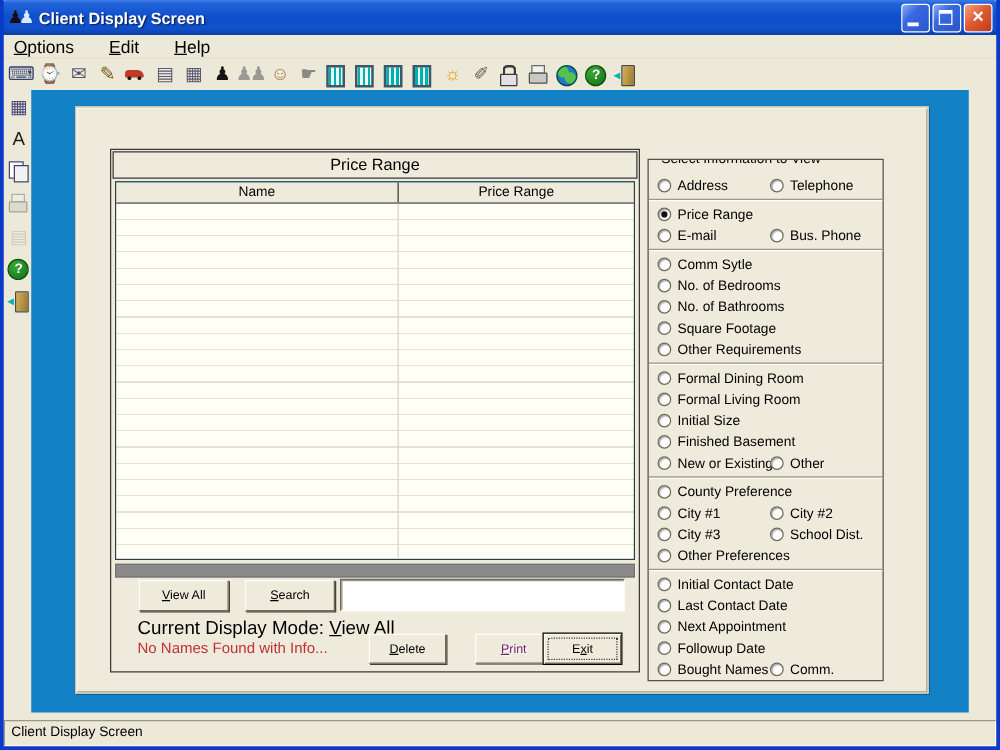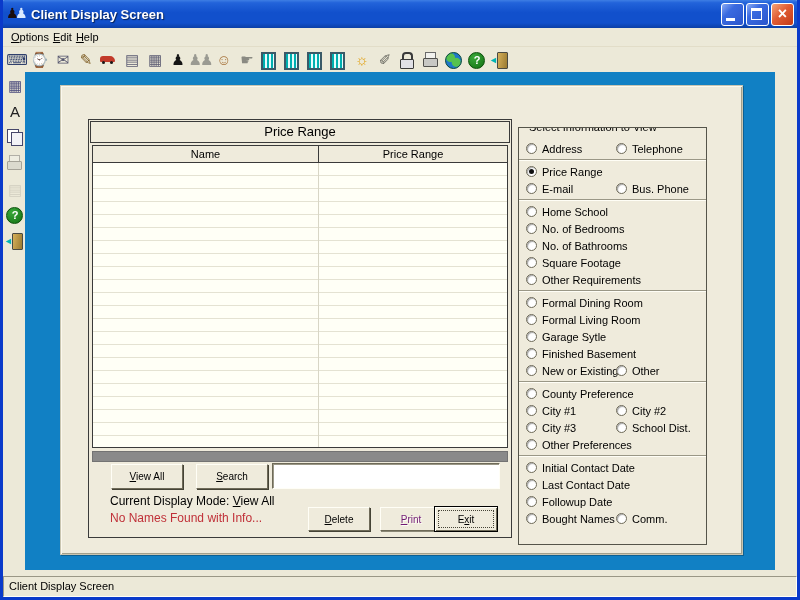--- a/index.html
+++ b/index.html
@@ -21,22 +21,22 @@
   .app-icon::after{content:"♟";position:absolute;left:9px;top:-1px;color:#d9e9ff;font-size:14px;line-height:18px;}
   .win-btns{margin-left:auto;margin-right:6px;display:flex;}
   .wbtn{width:21px;height:21px;border:1px solid #fff;border-radius:3px;margin-left:2px;position:relative;}
   .wbtn.min,.wbtn.max{background:linear-gradient(135deg,#8cacf4 0%,#3a6ae0 35%,#2a55cc 100%);}
   .wbtn.close{background:linear-gradient(135deg,#f4a478 0%,#e05c34 45%,#c23a18 100%);}
   .wbtn.min::after{content:"";position:absolute;left:4px;bottom:4px;width:9px;height:3px;background:#fff;}
   .wbtn.max::after{content:"";position:absolute;left:4px;top:4px;width:9px;height:8px;border:1px solid #fff;border-top-width:3px;}
   .wbtn.close::after{content:"×";position:absolute;inset:0;color:#fff;font-size:16px;font-weight:bold;line-height:19px;text-align:center;}
 
   .menubar{position:absolute;left:3px;top:28px;width:794px;height:19px;background:#ECE9D8;
-           display:flex;align-items:center;gap:4px;padding-left:8px;box-sizing:border-box;
-           font-size:11px;border-bottom:1px solid #e2ddc8;}
+           display:flex;align-items:center;gap:28px;padding-left:8px;box-sizing:border-box;
+           font-size:14px;border-bottom:1px solid #e2ddc8;}
   .menu-item{cursor:default;}
 
   .toolbar{position:absolute;left:3px;top:47px;width:794px;height:25px;background:#ECE9D8;
            display:flex;align-items:center;gap:3px;padding-left:3px;box-sizing:border-box;}
   .tbi,.sbi{width:20px;height:22px;display:flex;align-items:center;justify-content:center;
             position:relative;font-size:15px;}
   .gl{letter-spacing:-2px;line-height:1;}
   .disabled{opacity:.45;}
 
   
@@ -82,27 +82,27 @@
   .graybar{position:absolute;left:92px;top:451px;width:416px;height:11px;background:#8a8a8a;border:1px solid #737373;box-sizing:border-box;}
 
   .btn{position:absolute;background:#EFEBDC;border:1px solid;border-color:#fffef6 #6e6a58 #6e6a58 #fffef6;
        box-shadow:1px 1px 0 #454336;font-family:"Liberation Sans",sans-serif;font-size:10px;color:#000;
        text-align:center;padding:0;cursor:default;}
   .btn.default{border:1px solid #000;box-shadow:inset 1px 1px 0 #fffef6,inset -1px -1px 0 #6e6a58;}
   .btn.default::before{content:"";position:absolute;inset:3px;border:1px dotted #454336;}
   .btn.is-disabled{color:#701a75;text-shadow:1px 1px 0 #fffef6;box-shadow:1px 1px 0 #8a8776;}
   .btn-viewall{left:111px;top:464px;width:72px;height:25px;}
   .btn-search{left:196px;top:464px;width:72px;height:25px;}
-  .btn-delete{left:308px;top:507px;width:62px;height:24px;}
+  .btn-delete{left:295px;top:507px;width:62px;height:24px;}
   .btn-print{left:380px;top:507px;width:62px;height:24px;}
   .btn-exit{left:434px;top:506px;width:64px;height:26px;}
   .search-input{position:absolute;left:272px;top:463px;width:228px;height:26px;box-sizing:border-box;
        background:#fff;border:1px solid;border-color:#6e6a58 #fffef6 #fffef6 #6e6a58;
        box-shadow:inset 1px 1px 0 #9a9786;font-size:12px;padding:0 4px;outline:none;}
-  .mode-text{position:absolute;left:110px;top:494px;font-size:12px;color:#000;}
+  .mode-text{position:absolute;left:110px;top:494px;font-size:15px;color:#000;}
   .status-red{position:absolute;left:110px;top:511px;font-size:12px;color:#C03038;}
 
   
   .group{position:absolute;left:518px;top:127px;width:189px;height:418px;border:1px solid #55544a;
          box-sizing:border-box;padding-top:9px;overflow:hidden;}
   .group-title{position:absolute;left:7px;top:-8px;background:#EFEBDC;padding:0 3px;font-size:11px;line-height:14px;}
   .section{padding:3px 0 2px 0;}
   .section + .section{border-top:1px solid #9a9786;box-shadow:inset 0 1px 0 #fffef6;}
   .radio-row{height:17px;display:flex;align-items:center;padding-left:7px;font-size:11px;}
   .radio-item{display:flex;align-items:center;white-space:nowrap;}
@@ -261,21 +261,21 @@
           <span class="radio-item">
             <span class="radio"></span>
             <span>Bus. Phone</span>
           </span>
         </div>
       </div>
       <div class="section">
         <div class="radio-row">
           <span class="radio-item">
             <span class="radio"></span>
-            <span>Home School</span>
+            <span>Comm Sytle</span>
           </span>
         </div>
         <div class="radio-row">
           <span class="radio-item">
             <span class="radio"></span>
             <span>No. of Bedrooms</span>
           </span>
         </div>
         <div class="radio-row">
           <span class="radio-item">
@@ -305,21 +305,21 @@
         </div>
         <div class="radio-row">
           <span class="radio-item">
             <span class="radio"></span>
             <span>Formal Living Room</span>
           </span>
         </div>
         <div class="radio-row">
           <span class="radio-item">
             <span class="radio"></span>
-            <span>Garage Sytle</span>
+            <span>Initial Size</span>
           </span>
         </div>
         <div class="radio-row">
           <span class="radio-item">
             <span class="radio"></span>
             <span>Finished Basement</span>
           </span>
         </div>
         <div class="radio-row">
           <span class="radio-item">
@@ -370,20 +370,26 @@
         <div class="radio-row">
           <span class="radio-item">
             <span class="radio"></span>
             <span>Initial Contact Date</span>
           </span>
         </div>
         <div class="radio-row">
           <span class="radio-item">
             <span class="radio"></span>
             <span>Last Contact Date</span>
+          </span>
+        </div>
+        <div class="radio-row">
+          <span class="radio-item">
+            <span class="radio"></span>
+            <span>Next Appointment</span>
           </span>
         </div>
         <div class="radio-row">
           <span class="radio-item">
             <span class="radio"></span>
             <span>Followup Date</span>
           </span>
         </div>
         <div class="radio-row">
           <span class="radio-item">

